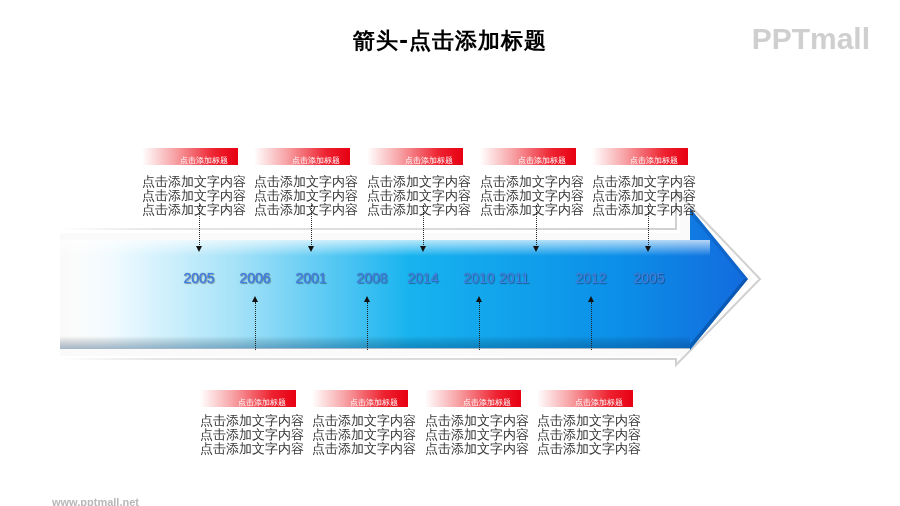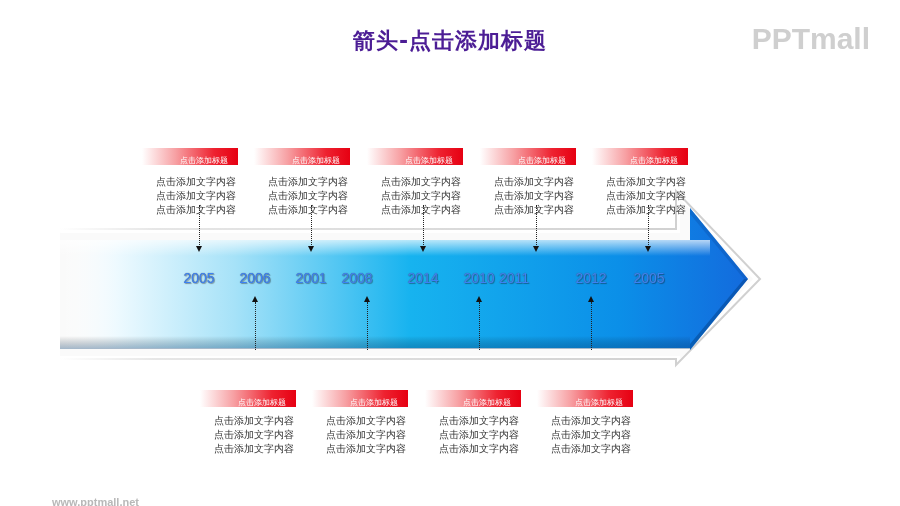--- a/index.html
+++ b/index.html
@@ -1,26 +1,26 @@
 <!DOCTYPE html>
 <html><head>
 <meta charset="utf-8">
 <style>
   html,body{margin:0;padding:0;}
   body{width:900px;height:506px;background:#ffffff;position:relative;overflow:hidden;font-family:"DejaVu Sans","Liberation Sans",sans-serif;}
-  .title{position:absolute;left:0;width:900px;top:26px;text-align:center;font-size:22px;font-weight:bold;color:#4c1d95;letter-spacing:1px;}
+  .title{position:absolute;left:0;width:900px;top:26px;text-align:center;font-size:22px;font-weight:bold;color:#000000;letter-spacing:1px;}
   .logo{position:absolute;right:30px;top:22px;font-family:"Liberation Sans",sans-serif;font-size:30px;color:#cfcfcf;font-weight:bold;letter-spacing:0px;}
   .footer{position:absolute;left:52px;top:496px;font-family:"Liberation Sans",sans-serif;font-size:11px;color:#b8b8b8;font-weight:bold;}
   svg.arrow{position:absolute;left:0;top:0;}
   .year{position:absolute;top:270px;width:50px;margin-left:-25px;text-align:center;font-family:"Liberation Sans",sans-serif;font-size:14px;color:#3b82f6;text-shadow:0 0 1px #555,1px 1px 1px rgba(0,0,0,0.35);}
   .card{position:absolute;width:96px;}
   .card .bar{height:17px;background:linear-gradient(to right,rgba(255,255,255,0) 0%,#f7a0a3 35%,#ee2230 75%,#e60012 100%);text-align:right;margin-top:24px;}
   .card .bar span{display:inline-block;font-size:8px;line-height:17px;color:#ffffff;padding-right:10px;}
   .card .lines{text-align:right;padding-right:2px;}
-  .card .lines div{font-size:10px;line-height:14px;color:#333333;white-space:nowrap;}
+  .card .lines div{font-size:13px;line-height:14px;color:#333333;white-space:nowrap;}
   .vline{position:absolute;width:0;border-left:1px dotted #222;}
   .ahead-down{position:absolute;width:0;height:0;border-left:3px solid transparent;border-right:3px solid transparent;border-top:6px solid #111;}
   .ahead-up{position:absolute;width:0;height:0;border-left:3px solid transparent;border-right:3px solid transparent;border-bottom:6px solid #111;}
 </style>
 </head>
 <body>
 
 <div class="title">箭头-点击添加标题</div>
 <div class="logo">PPTmall</div>
 
@@ -55,21 +55,21 @@
   <polygon points="60,240 690,240 690,208 748,279 690,350 690,348 60,348" fill="url(#body)"></polygon>
   <rect x="60" y="240" width="650" height="16" fill="url(#shine)"></rect>
   <rect x="60" y="336" width="630" height="13" fill="url(#shade)"></rect>
   <polygon points="690,208 748,279 744,279 690,214" fill="#0a4fa8" opacity="0.35"></polygon>
   <polygon points="690,350 748,279 744,279 690,344" fill="#003b80" opacity="0.45"></polygon>
 </svg>
 
 <div class="year" style="left:199px">2005</div>
 <div class="year" style="left:255px">2006</div>
 <div class="year" style="left:311px">2001</div>
-<div class="year" style="left:357px">2008</div>
+<div class="year" style="left:372px">2008</div>
 <div class="year" style="left:423px">2014</div>
 <div class="year" style="left:479px">2010</div>
 <div class="year" style="left:514px">2011</div>
 <div class="year" style="left:591px">2012</div>
 <div class="year" style="left:649px">2005</div>
 
 <div class="vline" style="left:199px;top:205px;height:42px"></div>
 <div class="ahead-down" style="left:196px;top:246px"></div>
 <div class="vline" style="left:311px;top:205px;height:42px"></div>
 <div class="ahead-down" style="left:308px;top:246px"></div>

